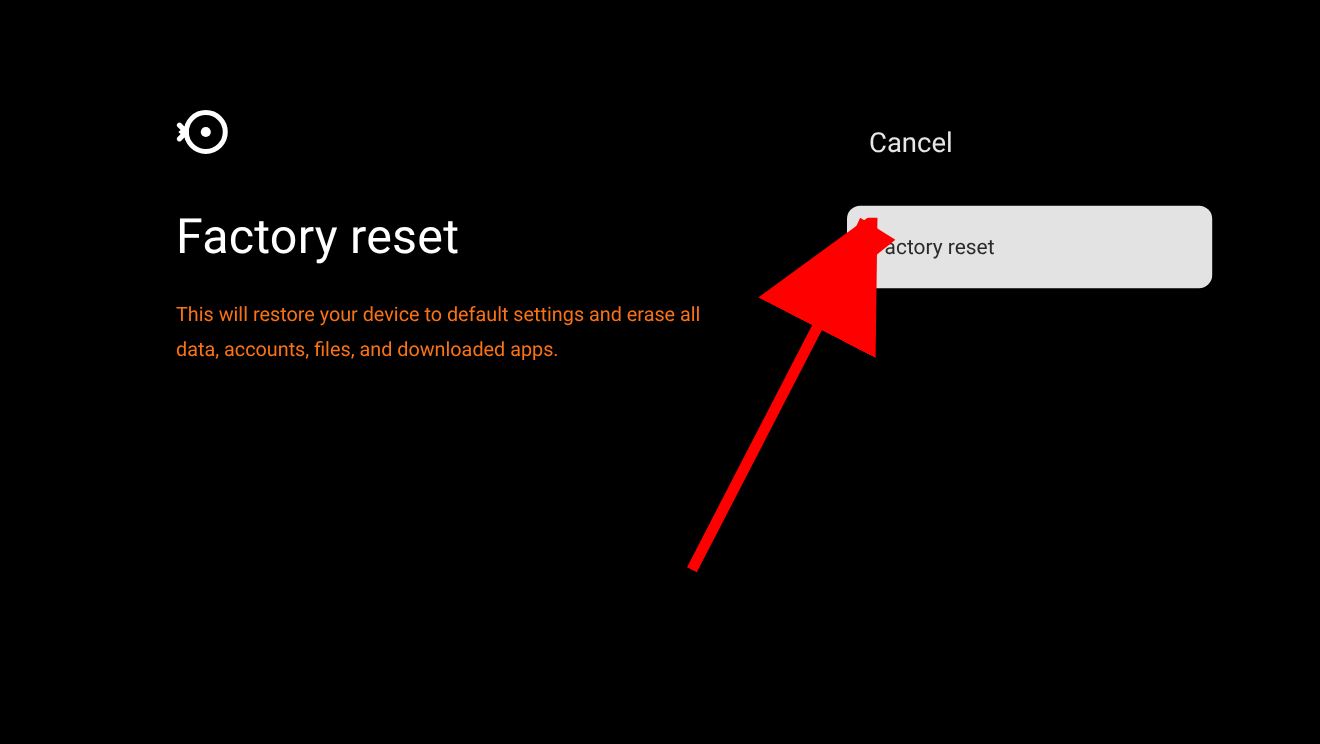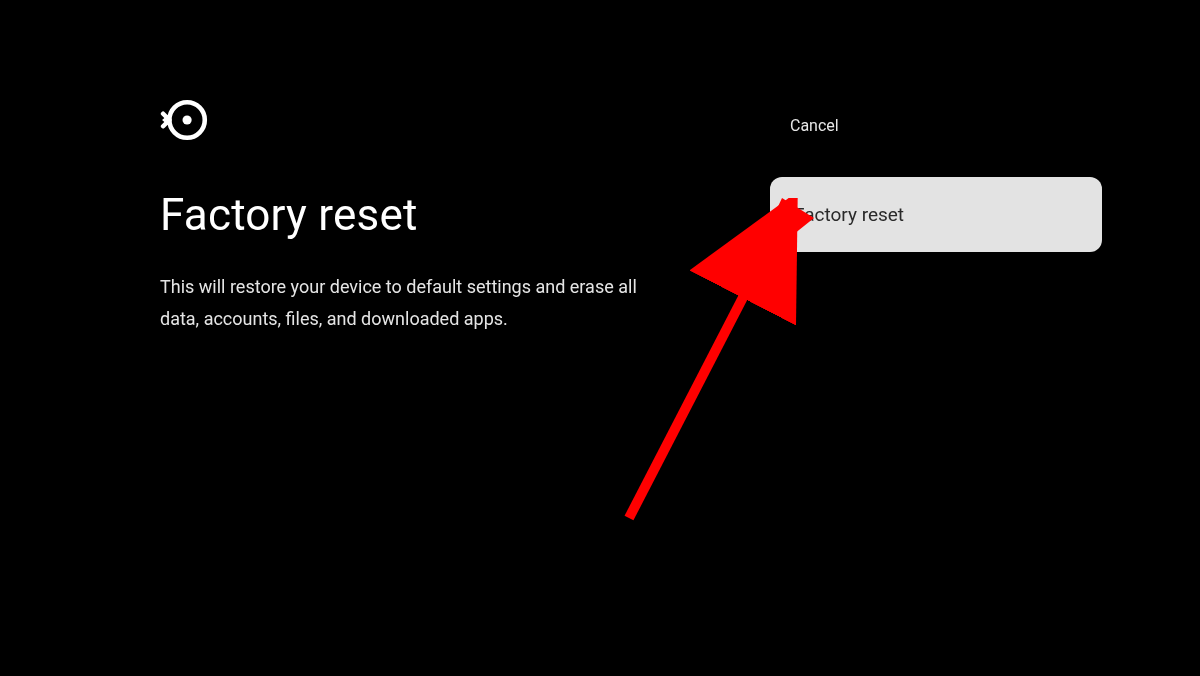--- a/index.html
+++ b/index.html
@@ -29,35 +29,35 @@
       height: 50px;
     }
     .title {
       color: #ffffff;
       font-size: 44px;
       font-weight: 400;
       margin-bottom: 30px;
       letter-spacing: 0.2px;
     }
     .description {
-      color: #e5e5e5;
+      color: #f97316;
       font-size: 18px;
       font-weight: 400;
       line-height: 1.8;
       max-width: 490px;
     }
     .actions-area {
       position: absolute;
       right: 98px;
       top: 102px;
       width: 332px;
     }
     .cancel-btn {
       color: #e6e6e6;
-      font-size: 16px;
+      font-size: 25px;
       font-weight: 400;
       padding: 14px 20px;
       cursor: pointer;
       margin-bottom: 28px;
     }
     .factory-reset-btn {
       background: #e3e3e3;
       border-radius: 12px;
       padding: 26px 24px;
       cursor: pointer;

